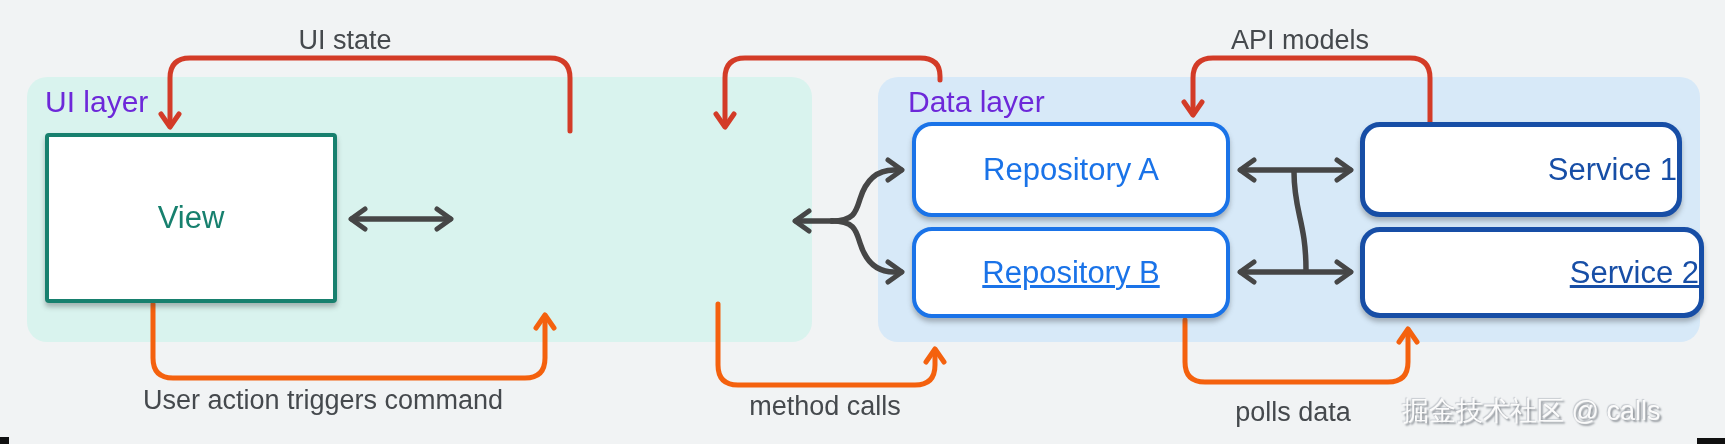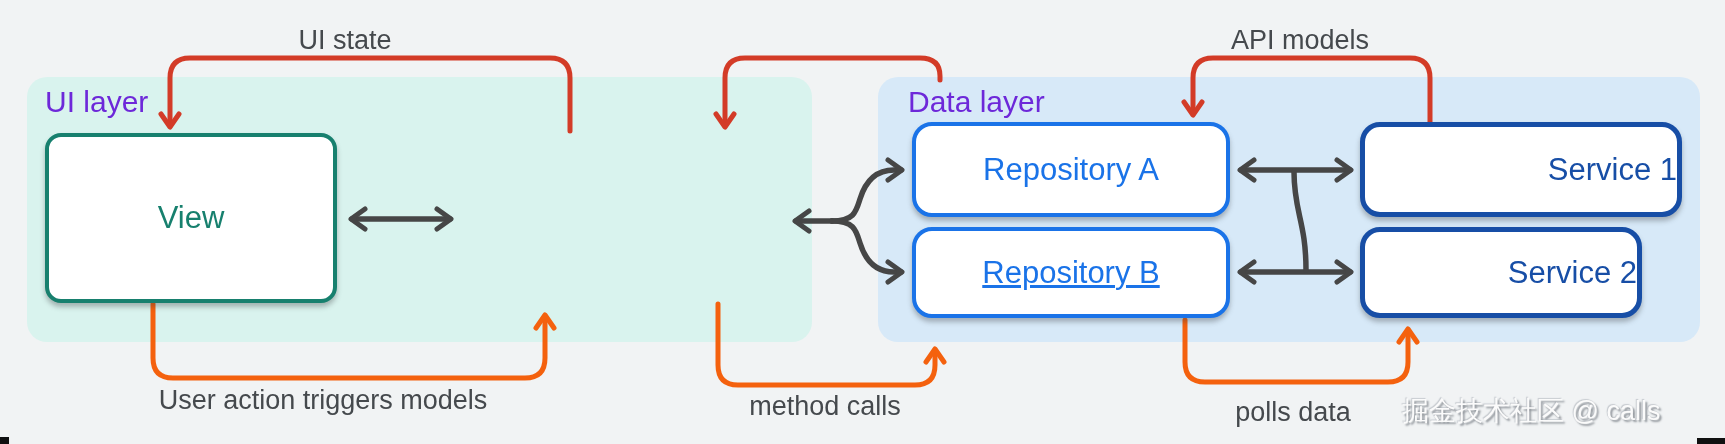--- a/index.html
+++ b/index.html
@@ -19,30 +19,30 @@
   #data-panel{left:878px;top:77px;width:822px;height:265px;background:var(--data-layer-bg);}
   .layer-label{position:absolute;top:8px;font-size:30px;color:#6d28d9;white-space:nowrap;}
   #ui-panel .layer-label{left:18px;}
   #data-panel .layer-label{left:30px;}
 
   .node{
     position:absolute;background:#ffffff;box-sizing:border-box;
     display:flex;align-items:center;justify-content:center;
     box-shadow:0 4px 5px rgba(60,64,67,.35);
   }
-  .node-teal{border:4px solid var(--teal);border-radius:16px;color:var(--teal);text-align:right;}
+  .node-teal{border:4px solid var(--teal);border-radius:4px;color:var(--teal);text-align:right;}
   .node-blue{border:4px solid var(--blue);border-radius:20px;color:var(--blue);}
   .node-navy{border:5px solid var(--navy);border-radius:20px;color:var(--navy);justify-content:flex-end;}
   .node-label{font-size:31px;font-weight:500;white-space:nowrap;}
   #node-view{left:45px;top:133px;width:292px;height:170px;}
   #node-viewmodel{left:465px;top:133px;width:321px;height:170px;}
   #node-repo-a{left:912px;top:122px;width:318px;height:95px;}
   #node-repo-b{left:912px;top:227px;width:318px;height:91px;text-decoration:underline;}
   #node-svc-1{left:1360px;top:122px;width:322px;height:95px;}
-  #node-svc-2{left:1360px;top:227px;width:282px;height:91px;}
+  #node-svc-2{left:1360px;top:227px;width:344px;height:91px;text-decoration:underline;}
 
   svg.arrows{position:absolute;left:0;top:0;width:1725px;height:444px;pointer-events:none;}
   svg.arrows path{fill:none;stroke-linecap:round;stroke-linejoin:round;}
   .p-red{stroke:var(--red);stroke-width:5;}
   .p-orange{stroke:var(--orange);stroke-width:5;}
   .p-dark{stroke:var(--arrow-dark);stroke-width:5.5;}
   .mk{fill:none;stroke-width:5;stroke-linecap:round;stroke-linejoin:round;}
   .mk-red{stroke:var(--red);}
   .mk-orange{stroke:var(--orange);}
   .mk-dark{stroke:var(--arrow-dark);}
@@ -120,21 +120,21 @@
   </div>
   <div class="node node-navy" id="node-svc-1">
     <span class="node-label">Service 1</span>
   </div>
   <div class="node node-navy" id="node-svc-2">
     <span class="node-label">Service 2</span>
   </div>
 
   <div class="arrow-label" id="lbl-ui-state">UI state</div>
   <div class="arrow-label" id="lbl-api-models">API models</div>
-  <div class="arrow-label" id="lbl-user-action">User action triggers models</div>
+  <div class="arrow-label" id="lbl-user-action">User action triggers command</div>
   <div class="arrow-label" id="lbl-method-calls">method calls</div>
   <div class="arrow-label" id="lbl-polls-data">polls data</div>
 
   <div class="watermark">掘金技术社区 @ calls</div>
   <div class="artifact" id="artifact-bl"></div>
   <div class="artifact" id="artifact-br"></div>
 
 </div>
 
 </body></html>

